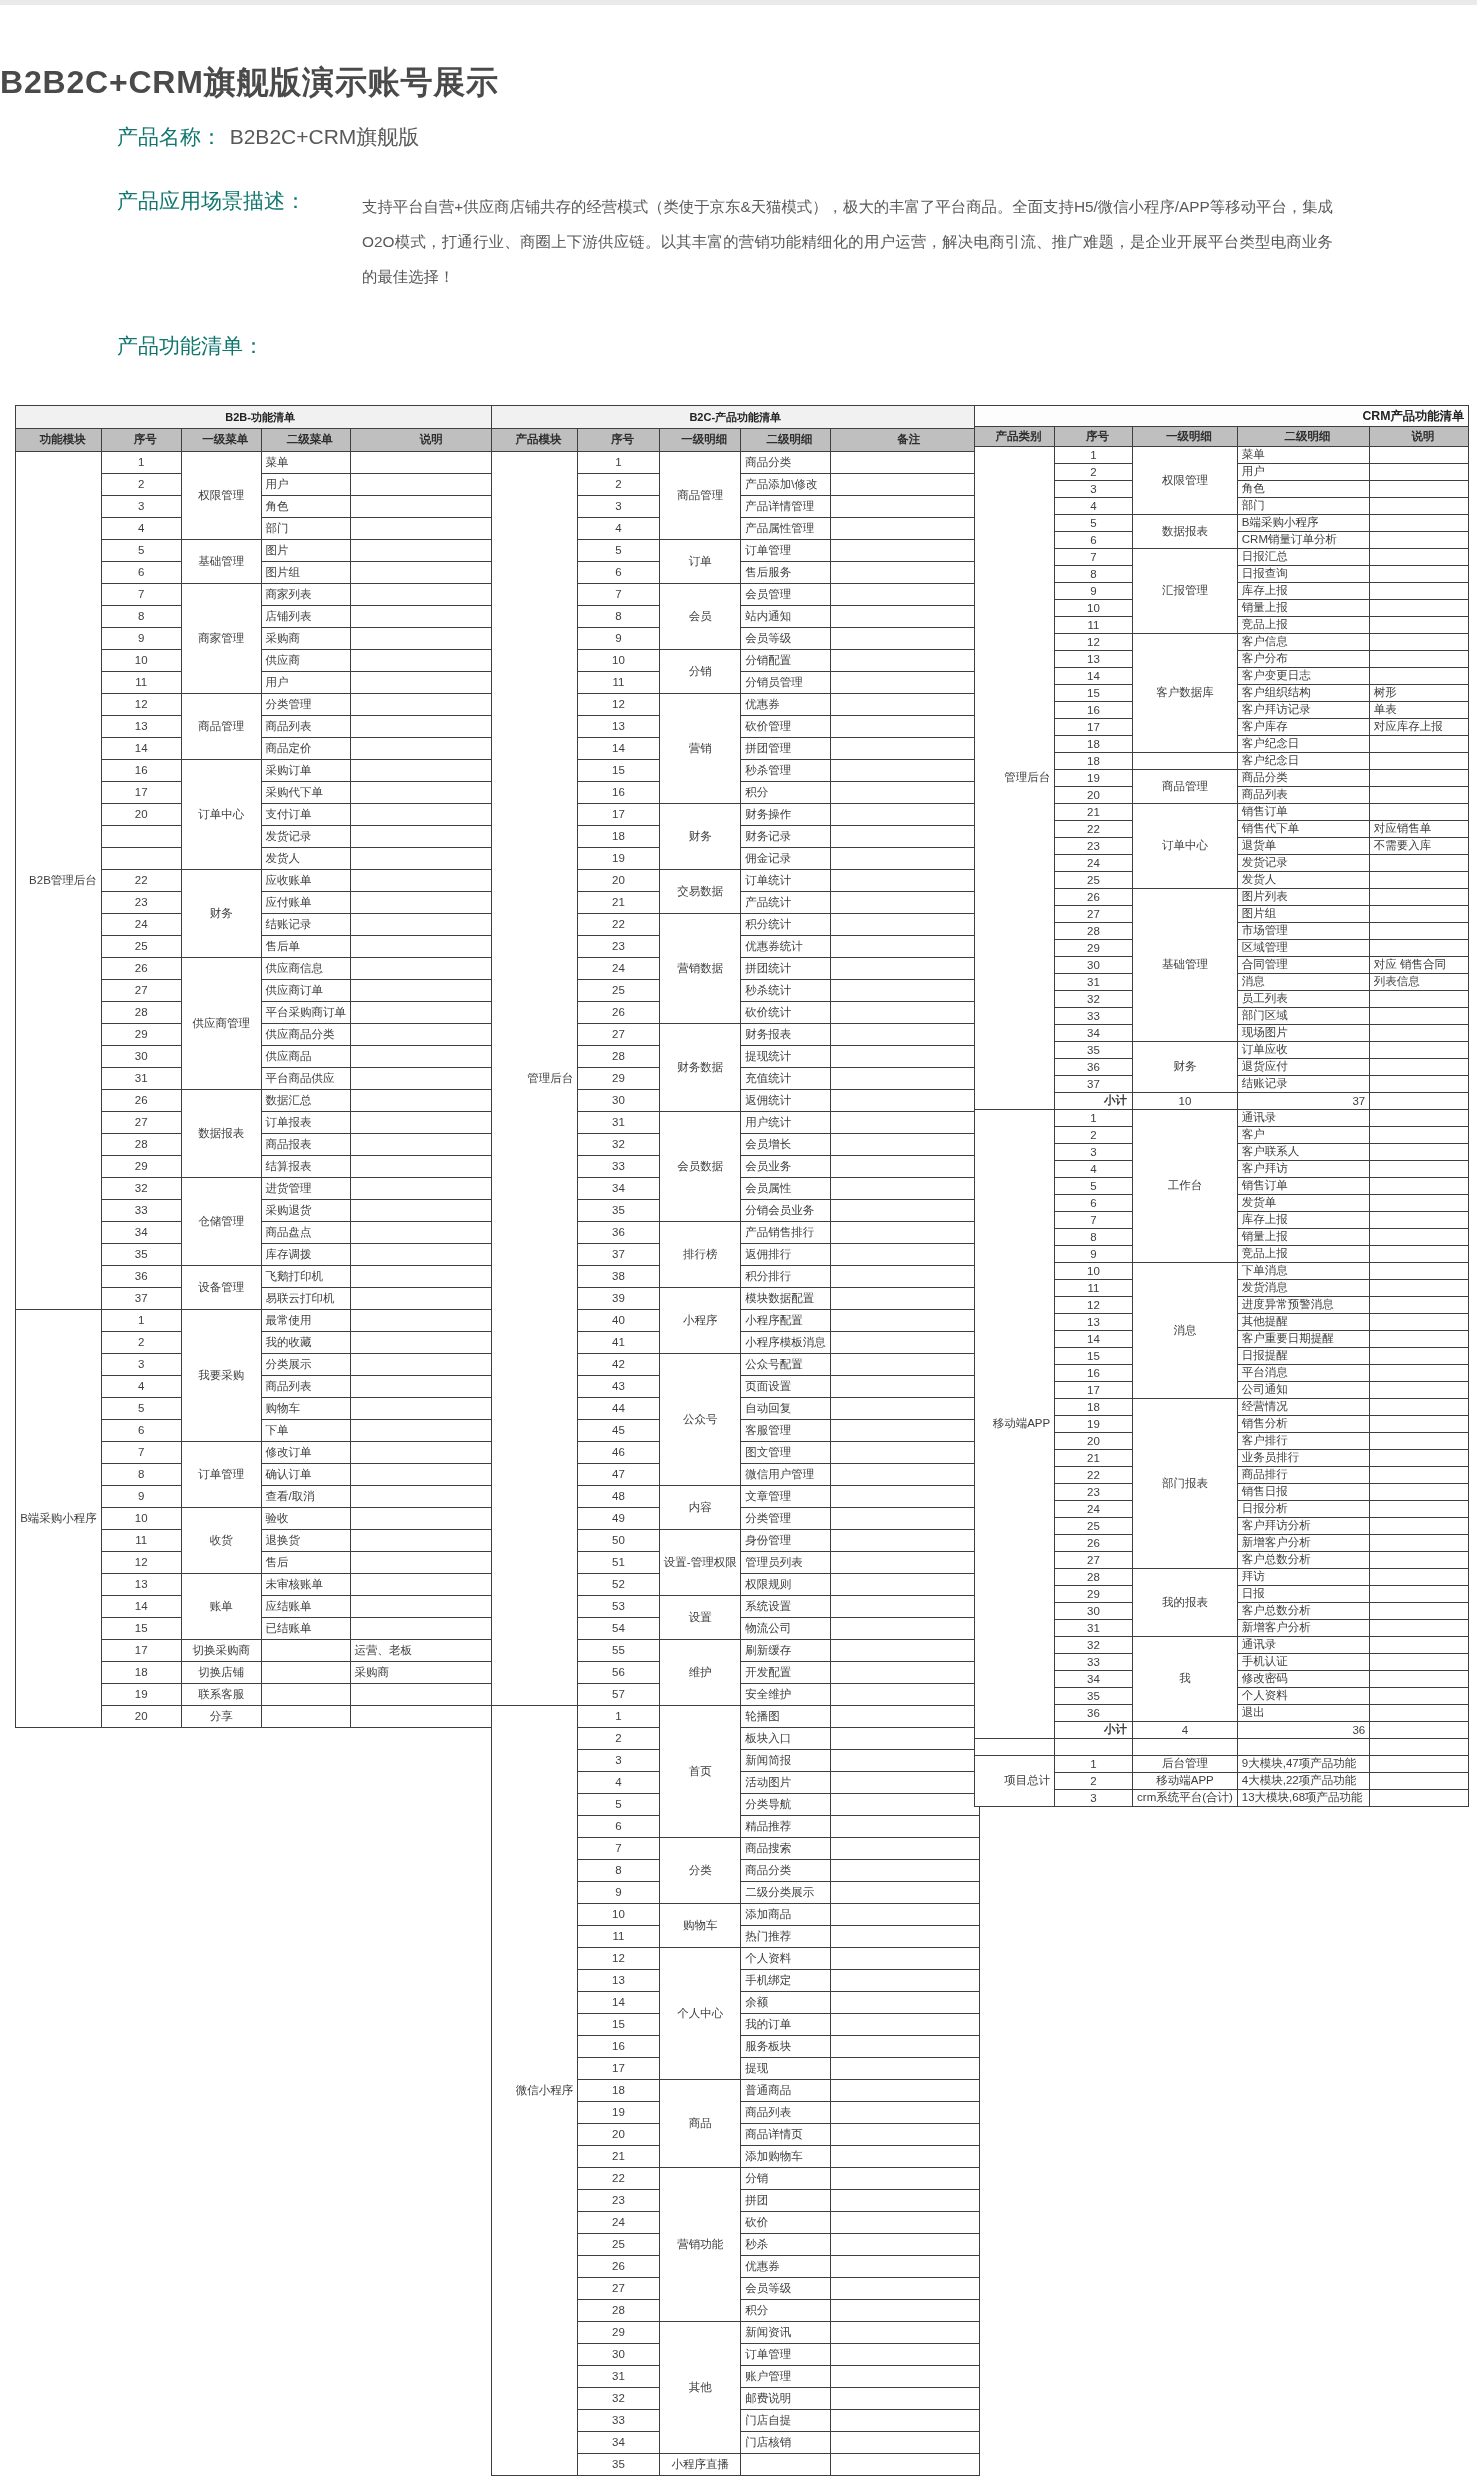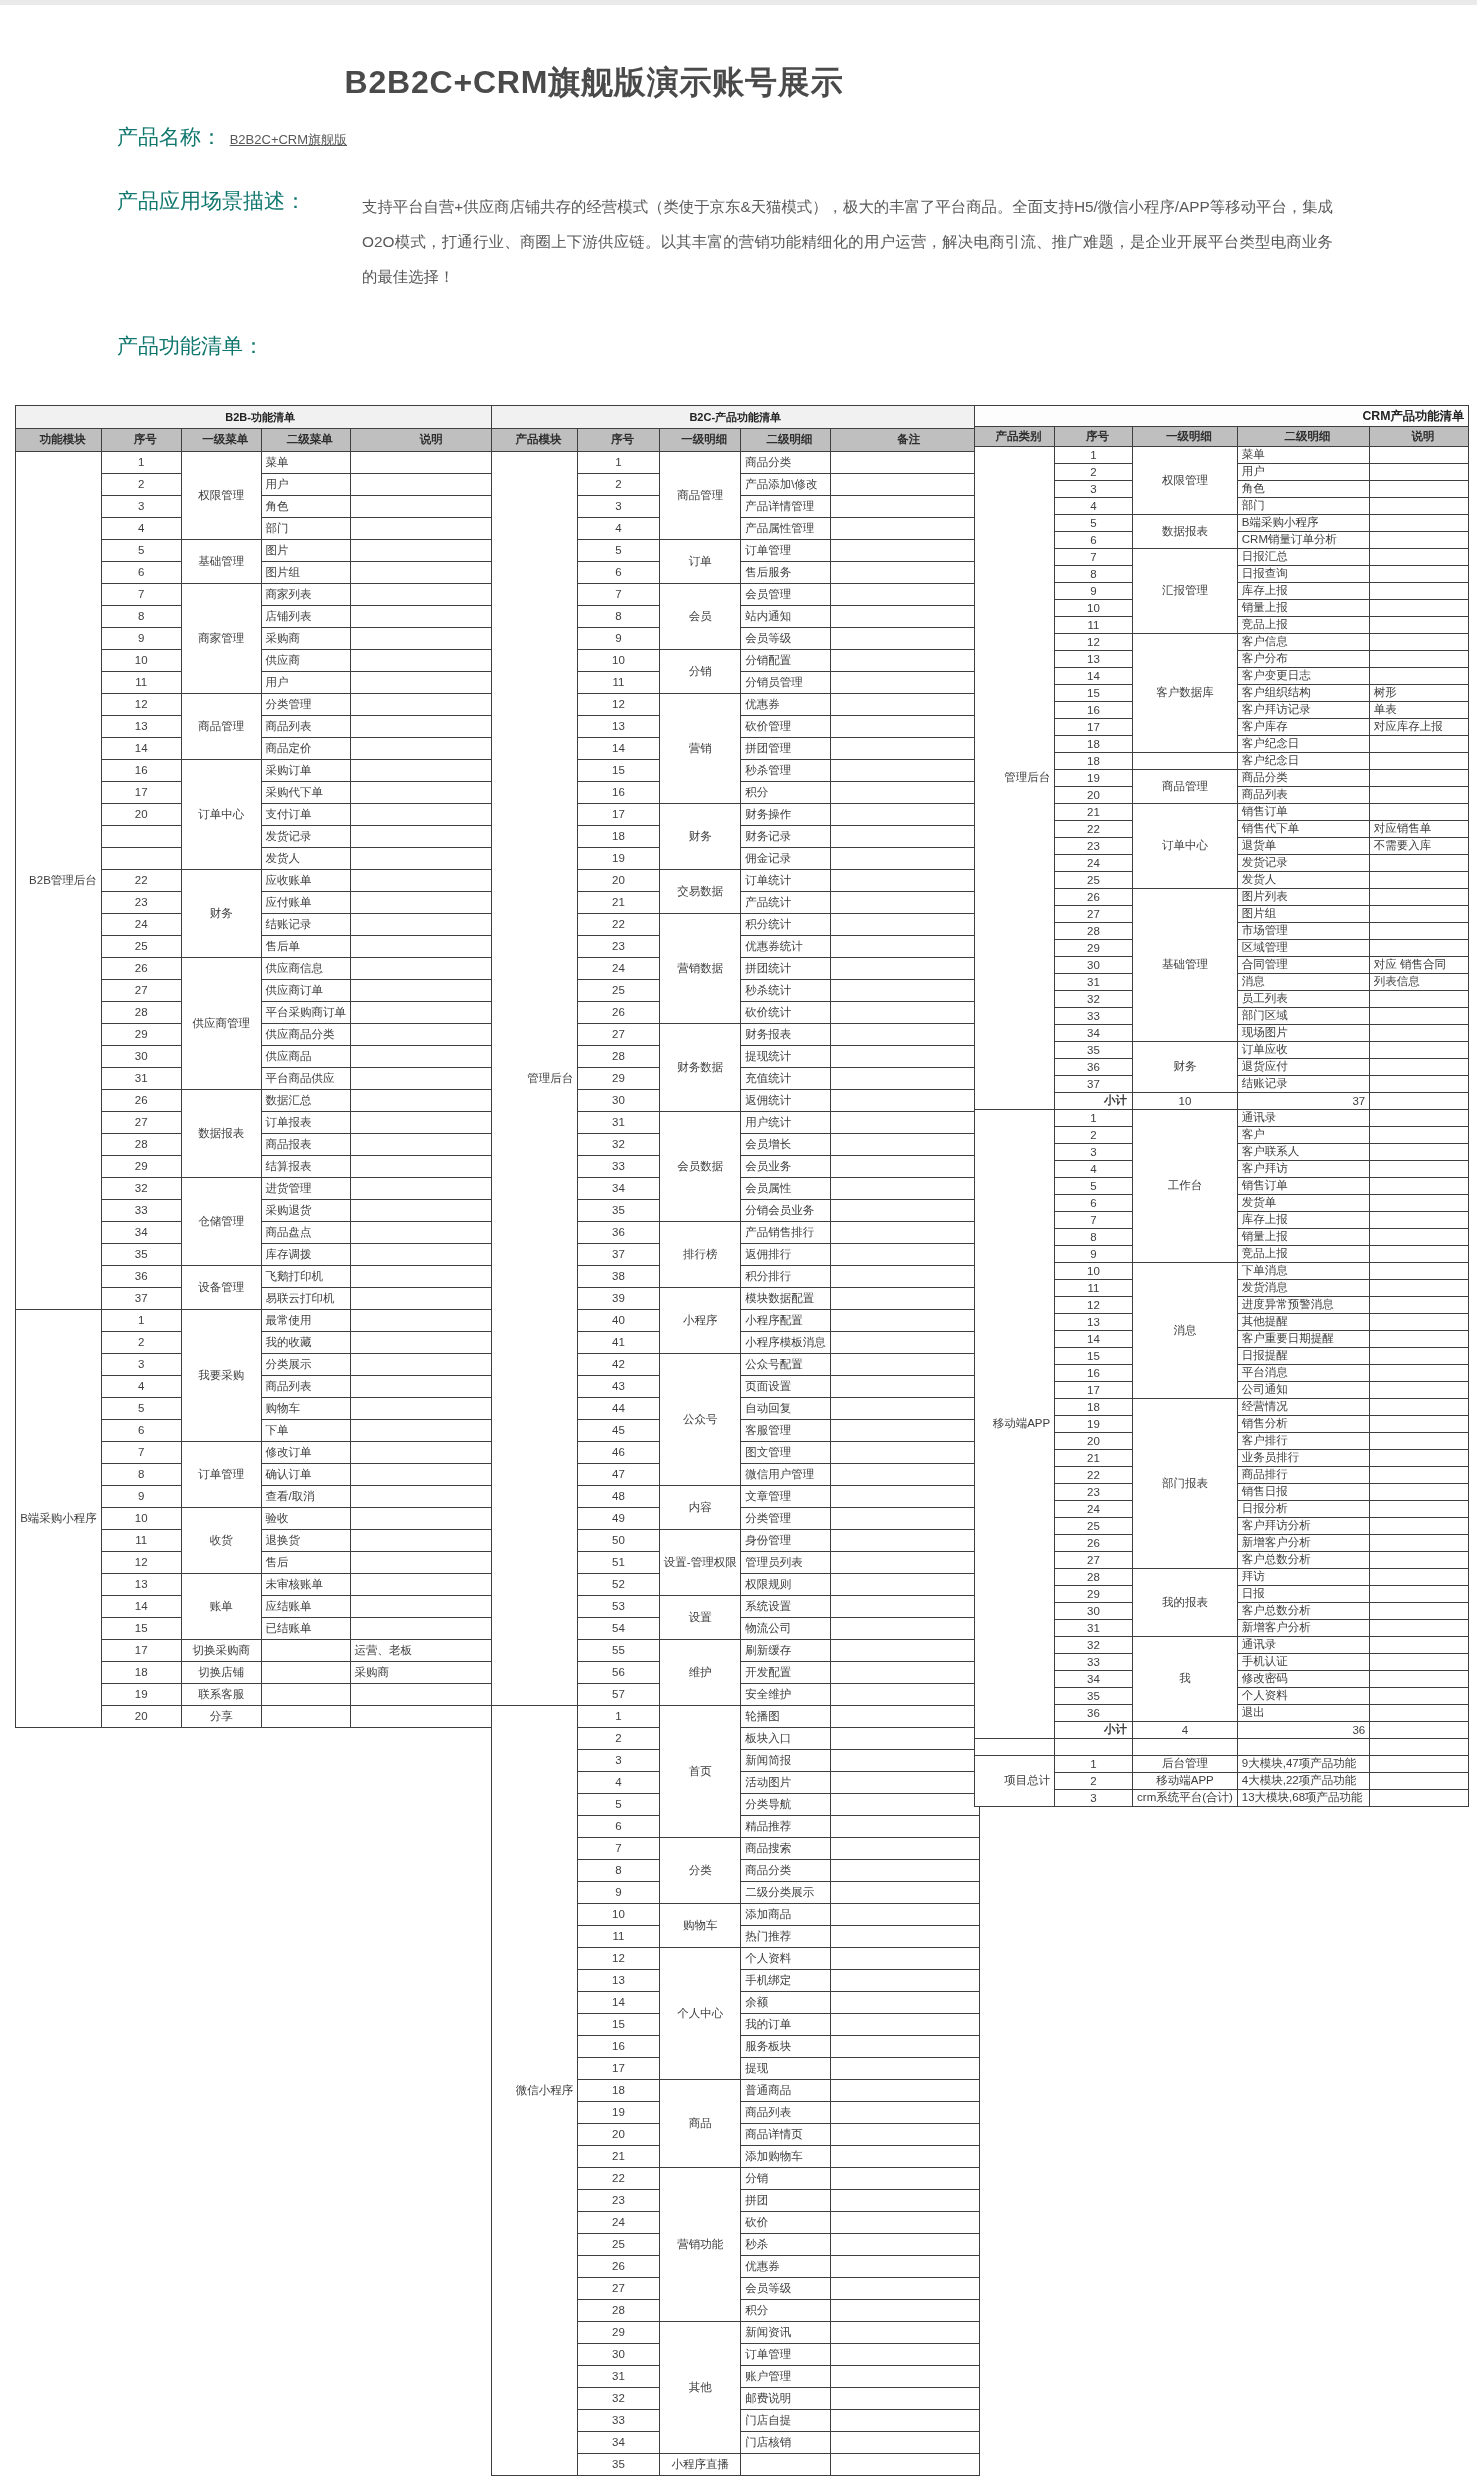--- a/index.html
+++ b/index.html
@@ -2,26 +2,26 @@
 <html style="font-size:12.3px"><head>
 <meta charset="utf-8">
 <style>
   html,body{margin:0;padding:0;}
   body{
     width:1477px;height:2487px;position:relative;background:#ffffff;
     font-family:"Liberation Sans","DejaVu Sans",sans-serif;color:#404040;
   }
   .top-strip{position:absolute;top:0;left:0;width:1477px;height:4.6px;background:#eaeaea;}
   .page-title{
-    position:absolute;top:40px;left:6px;width:1176px;text-align:center;
+    position:absolute;top:40px;left:0;width:1176px;text-align:left;
     font-size:32px;font-weight:bold;color:#4a4a4a;letter-spacing:0.8px;
   }
   .name-row{position:absolute;top:123px;left:117px;display:flex;align-items:baseline;}
   .lbl{font-size:21px;color:#0f766e;font-weight:400;}
-  .name-value{font-size:13px;color:#595959;margin-left:7.7px;text-decoration:underline;}
+  .name-value{font-size:21px;color:#595959;margin-left:7.7px;}
   .scenario-lbl{position:absolute;top:187px;left:117px;}
   .scenario-text{
     position:absolute;top:189px;left:362px;width:971px;
     font-size:15.4px;line-height:35px;color:#595959;text-align:justify;
   }
   .features-lbl{position:absolute;top:332px;left:117px;}
 
   #tables{position:absolute;top:405px;left:0;width:1477px;}
   table.ft{
     position:absolute;top:0;border-collapse:collapse;table-layout:fixed;

